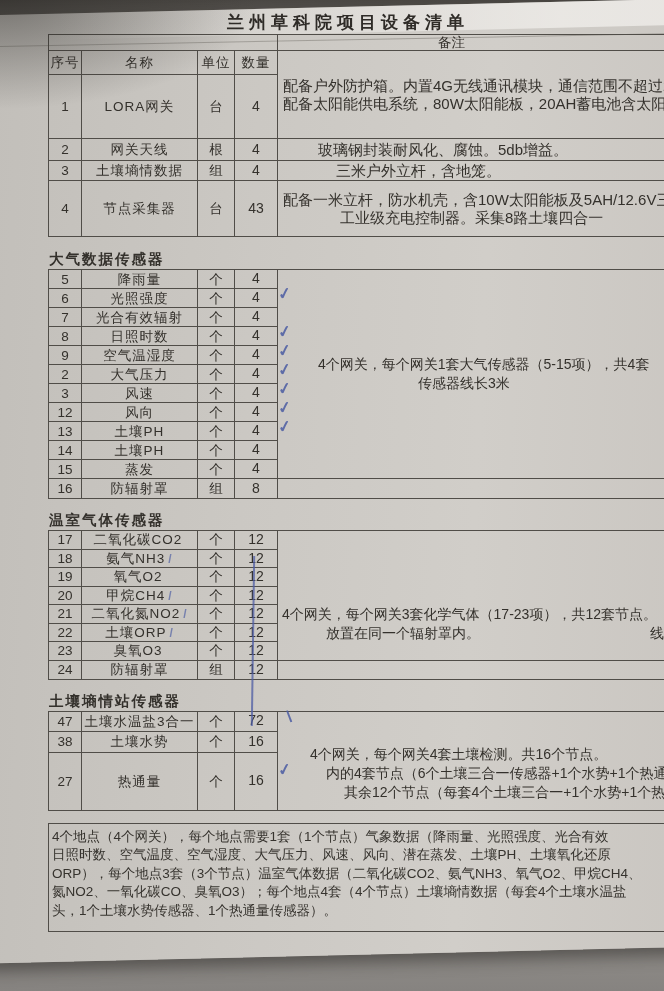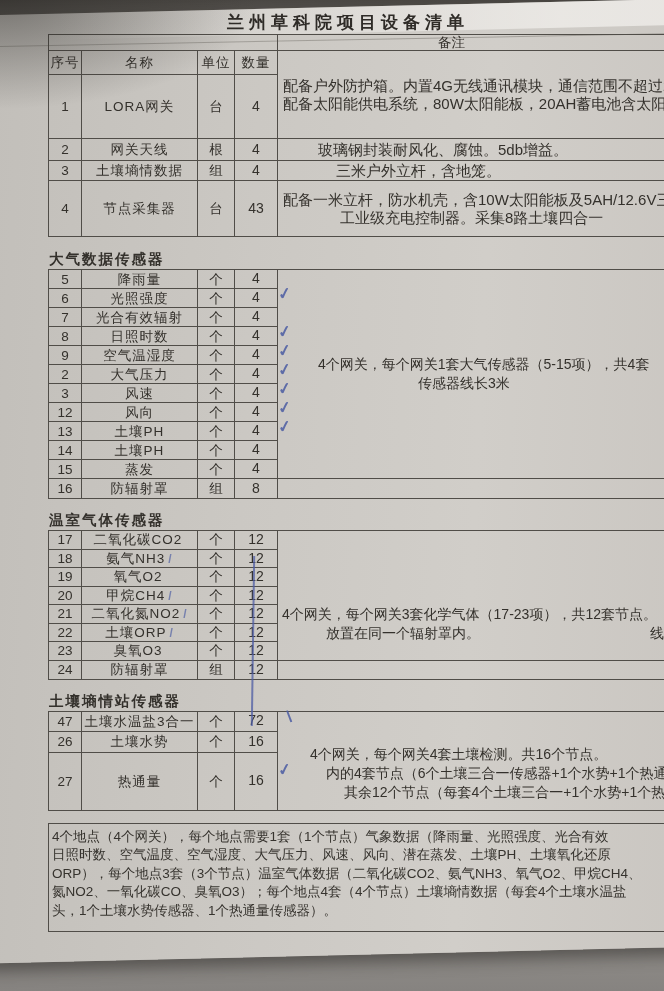--- a/index.html
+++ b/index.html
@@ -288,21 +288,21 @@
         <td class="qty"><span>72</span><span class="mk">\</span></td>
         <td class="remark" rowspan="3">
           <div style="padding-top:26px">
             <div class="rls" style="padding-left:32px"><span>4个网关，每个网关4套土壤检测。共16个节点。</span></div>
             <div class="rls" style="padding-left:48px">内的4套节点（6个土壤三合一传感器+1个水势+1个热通量）</div>
             <div class="rls" style="padding-left:66px">其余12个节点（每套4个土壤三合一+1个水势+1个热通量）</div>
           </div>
         </td>
       </tr>
       <tr style="height:21px">
-        <td>26</td>
+        <td>38</td>
         <td class="namecell">土壤水势</td>
         <td>个</td>
         <td class="qty"><span>16</span><span class="mk"></span></td>
       </tr>
       <tr style="height:58px">
         <td>27</td>
         <td class="namecell">热通量</td>
         <td>个</td>
         <td class="qty"><span>16</span><span class="mk" style="top:8px">✓</span></td>
       </tr>

